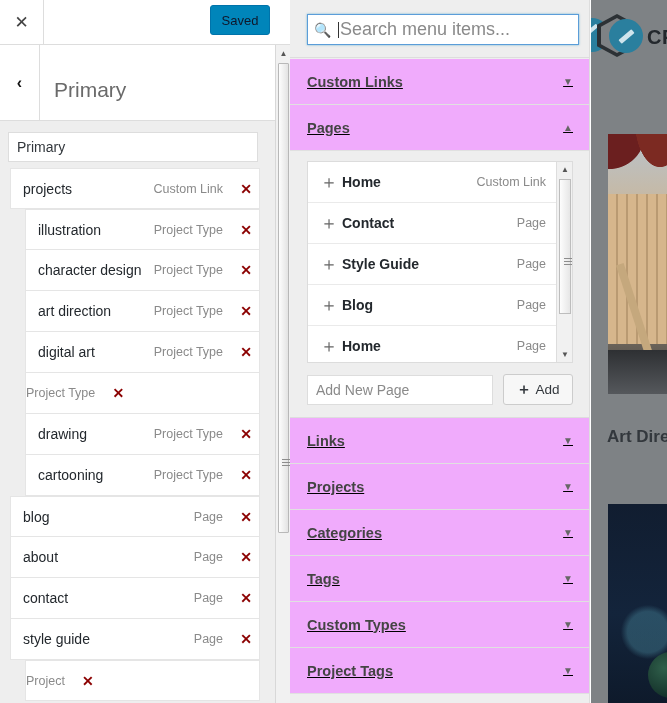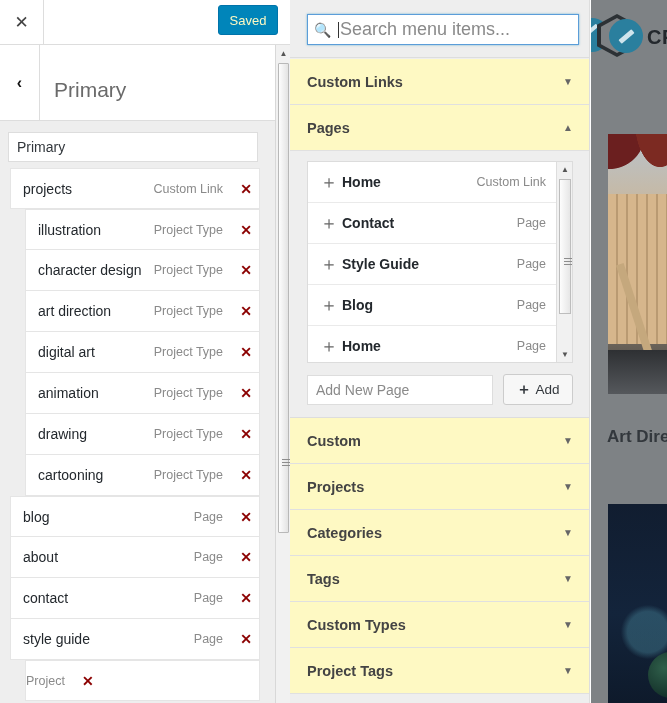--- a/index.html
+++ b/index.html
@@ -28,26 +28,26 @@
   }
   .cz-close {
     position: absolute; left: 0; top: 0;
     width: 44px; height: 45px;
     border-right: 1px solid #ddd;
     display: flex; align-items: center; justify-content: center;
     color: #444; font-size: 17px; line-height: 1;
     cursor: pointer;
   }
   .cz-saved {
-    position: absolute; right: 12px; top: 5px;
+    position: absolute; right: 20px; top: 5px;
     width: 60px; height: 30px;
     background: #0085ba;
     border: 1px solid #0073aa;
     border-radius: 3px;
-    color: #fef9c3;
+    color: #0f172a;
     font-size: 13px;
     display: flex; align-items: center; justify-content: center;
     cursor: default;
   }
 
   .cz-sectionhead {
     position: absolute; left: 0; top: 45px;
     width: 275px; height: 76px;
     background: #fff;
     border-bottom: 1px solid #ddd;
@@ -174,25 +174,26 @@
     width: 1px; height: 16px; background: #333; margin-right: 1px;
   }
   .ap-search .ph {
     color: #8a8a8a; font-size: 18px;
   }
 
   .ap-accordion { position: absolute; left: 0; top: 59px; width: 300px; bottom: 0; }
   .ap-section-head {
     position: relative;
     height: 46px;
-    background: #fef9c3;
+    background: #f0abfc;
     border-bottom: 1px solid #e0e0e0;
     display: flex; align-items: center;
     padding: 0 17px;
     cursor: pointer;
+    text-decoration: underline;
   }
   .ap-section-head .lbl {
     flex: 1 1 auto;
     color: #444; font-size: 14.5px; font-weight: bold;
   }
   .ap-section-head .chev { color: #666; font-size: 10px; }
 
   .ap-section-body {
     background: #eee;
     padding: 0 17px;
@@ -418,21 +419,20 @@
             <div class="mi-title">art direction</div>
             <div class="mi-type">Project Type</div>
             <div class="mi-remove">✕</div>
           </div>
           <div class="menu-item depth1">
             <div class="mi-title">digital art</div>
             <div class="mi-type">Project Type</div>
             <div class="mi-remove">✕</div>
           </div>
           <div class="menu-item depth1">
-            <div class="mi-title">animation</div>
             <div class="mi-type">Project Type</div>
             <div class="mi-remove">✕</div>
           </div>
           <div class="menu-item depth1">
             <div class="mi-title">drawing</div>
             <div class="mi-type">Project Type</div>
             <div class="mi-remove">✕</div>
           </div>
           <div class="menu-item depth1">
             <div class="mi-title">cartooning</div>
@@ -532,21 +532,21 @@
           </div>
           <div class="ap-newrow">
             <div class="ap-newinput">Add New Page</div>
             <div class="ap-addbtn">
               <span class="pl">＋</span>
               <span>Add</span>
             </div>
           </div>
         </div>
         <div class="ap-section-head">
-          <div class="lbl">Custom</div>
+          <div class="lbl">Links</div>
           <div class="chev">▼</div>
         </div>
         <div class="ap-section-head">
           <div class="lbl">Projects</div>
           <div class="chev">▼</div>
         </div>
         <div class="ap-section-head">
           <div class="lbl">Categories</div>
           <div class="chev">▼</div>
         </div>

